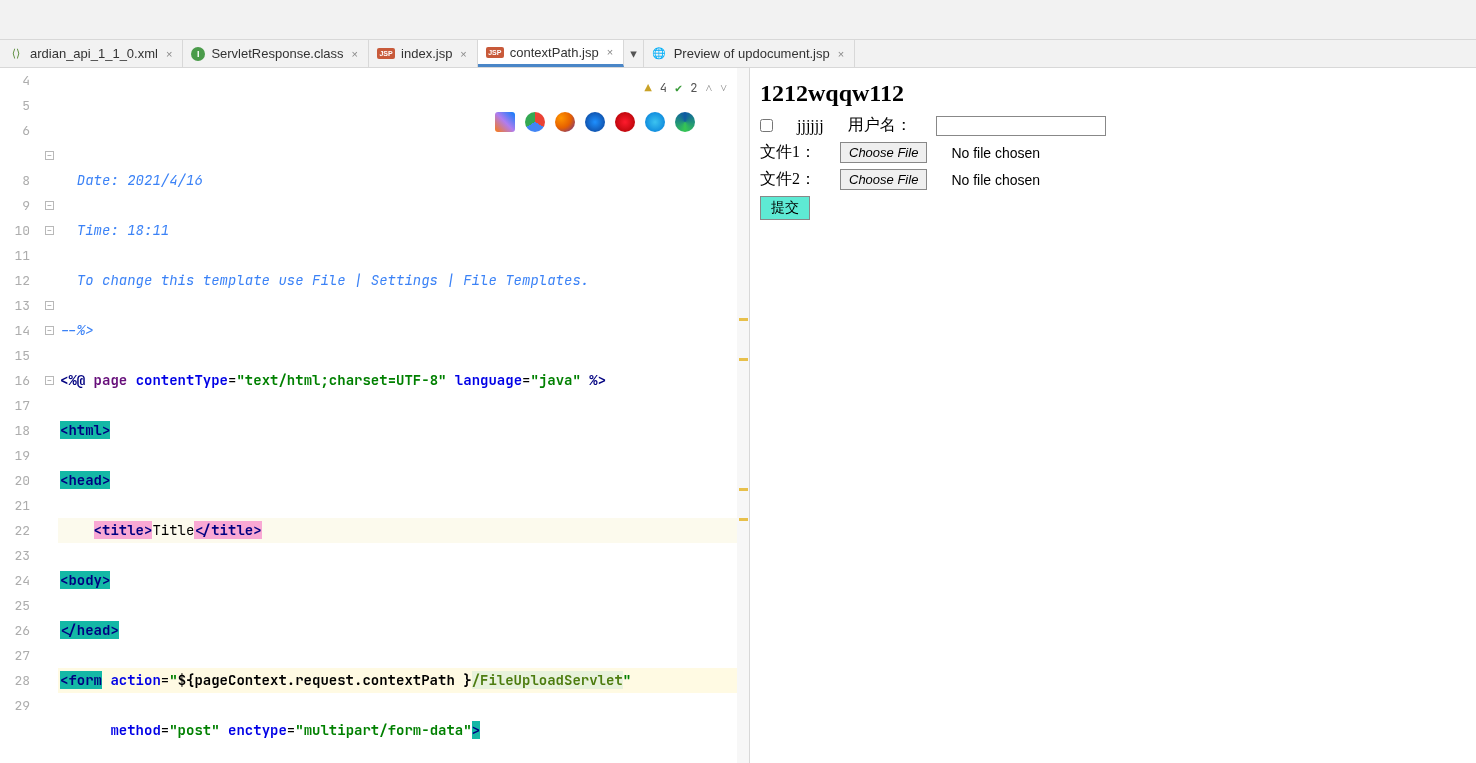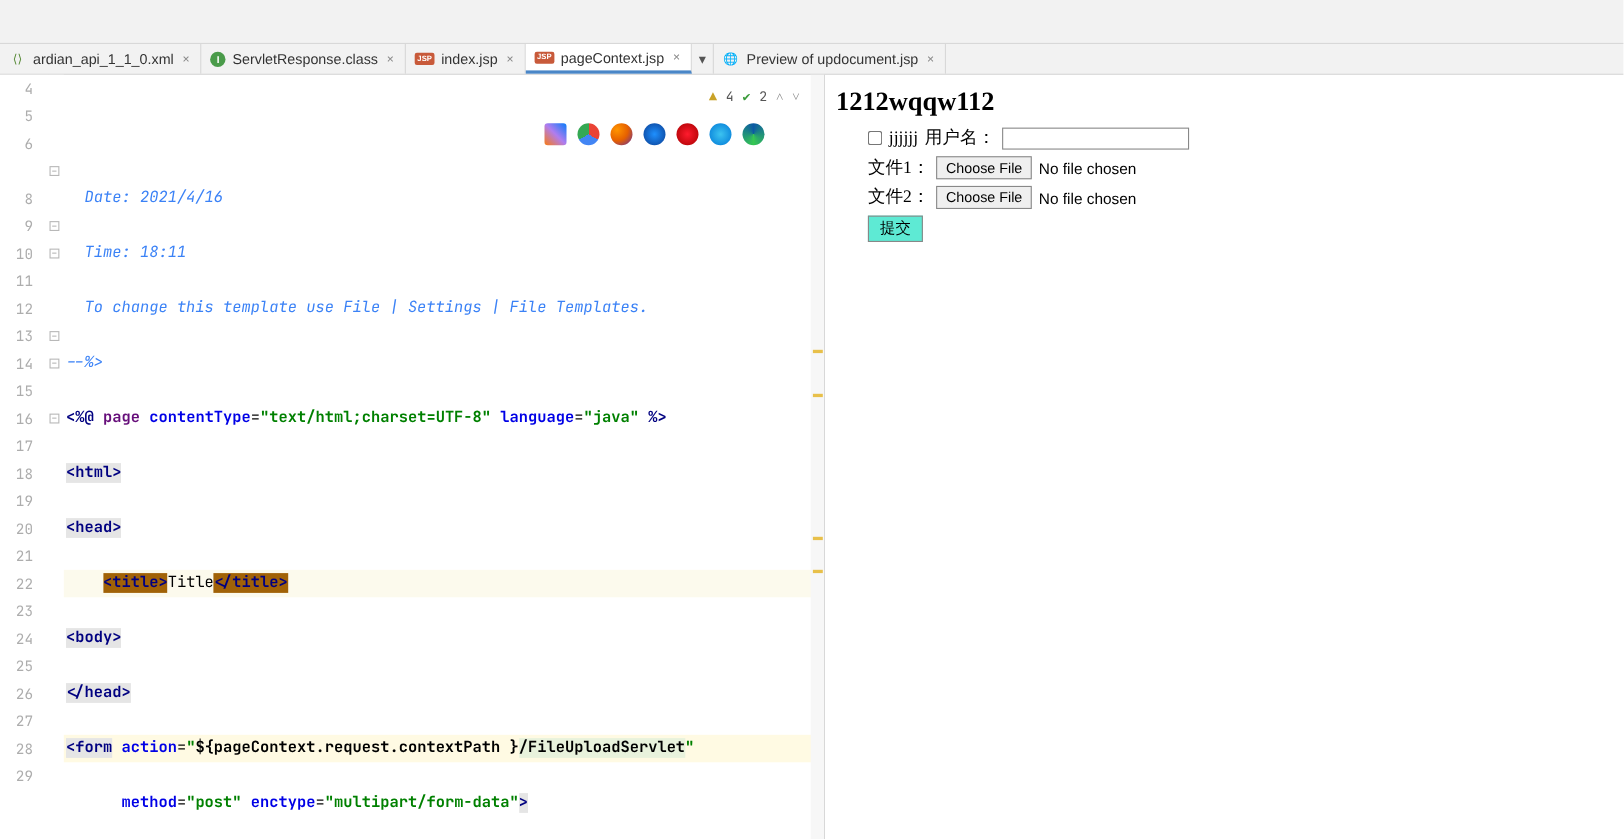--- a/index.html
+++ b/index.html
@@ -92,29 +92,29 @@
   font-family: "JetBrains Mono", "Consolas", monospace;
   font-size: 14px;
   line-height: 25px;
   white-space: pre;
   position: relative;
 }
 .code-line { height: 25px; padding-left: 2px; }
 .hl-line { background: #fffae3; }
 .caret-line { background: #fcfaed; }
 .c-comment { color: #3b82f6; font-style: italic; }
-.c-tag { color: #000080; font-weight: bold; background: #e5e5e5; }
+.c-tag { color: #000080; font-weight: bold; background: #14b8a6; }
 .c-tag-nohl { color: #000080; font-weight: bold; }
 .c-attr { color: #0000e6; font-weight: bold; }
 .c-str { color: #008000; font-weight: bold; }
-.c-str-hl { color: #000000; font-weight: bold; background: #e8f2dc; }
+.c-str-hl { color: #4d7c0f; font-weight: bold; background: #e8f2dc; }
 .c-txt { color: #000; }
 .c-dir { color: #660e7a; font-weight: bold; }
 .c-el { color: #000; font-weight: bold; }
-.sel { background: #a16207; margin-top: 24px; }
+.sel { background: #f9a8d4; margin-top: 24px; }
 .inspection-bar {
   position: absolute;
   top: 6px;
   right: 18px;
   display: flex;
   align-items: center;
   gap: 8px;
   font-size: 12px;
   color: #555;
   background: rgba(255,255,255,0.85);
@@ -140,22 +140,22 @@
   height: 100%;
   background: #f7f7f7;
 }
 .stripe-mark { position: absolute; right: 1px; width: 9px; height: 3px; }
 .preview-pane {
   flex: 1;
   padding: 12px 10px;
   font-family: "Times New Roman", serif;
 }
 .preview-pane h2 { font-size: 24px; font-weight: bold; margin-bottom: 8px; }
-.preview-row { margin-bottom: 6px; font-size: 16px; display: flex; align-items: center; gap: 6px; margin-left: 29px; }
-.file-btn { font-family: Arial, sans-serif; font-size: 13px; padding: 2px 8px; border: 1px solid #888; background: #efefef; }
+.preview-row { margin-bottom: 6px; font-size: 16px; display: flex; align-items: center; gap: 24px; }
+.file-btn { font-family: Arial, sans-serif; font-size: 13px; padding: 2px 8px; border: 1px solid #888; background: #efefef; font-style: italic; }
 .file-lbl { font-family: Arial, sans-serif; font-size: 14px; }
 .submit-btn { font-family: Arial, sans-serif; font-size: 14px; padding: 2px 10px; border: 1px solid #888; background: #5eead4; }
 .text-input { font-family: Arial, sans-serif; font-size: 13px; width: 170px; border: 1px solid #888; height: 20px; padding: 0 3px; }
 </style>
 </head>
 <body>
 
 <div class="top-spacer"></div>
 
 <div class="tabs-bar">
@@ -169,21 +169,21 @@
     <span>ServletResponse.class</span>
     <span class="close">×</span>
   </div>
   <div class="tab">
     <span class="tab-icon icon-jsp">JSP</span>
     <span>index.jsp</span>
     <span class="close">×</span>
   </div>
   <div class="tab active">
     <span class="tab-icon icon-jsp">JSP</span>
-    <span>pageContext.jsp</span>
+    <span>contextPath.jsp</span>
     <span class="close">×</span>
   </div>
   <div class="tab-dd">▾</div>
   <div class="tab" style="border-left:1px solid #d8d8d8;">
     <span class="tab-icon icon-globe">🌐</span>
     <span>Preview of updocument.jsp</span>
     <span class="close">×</span>
   </div>
 </div>
 

